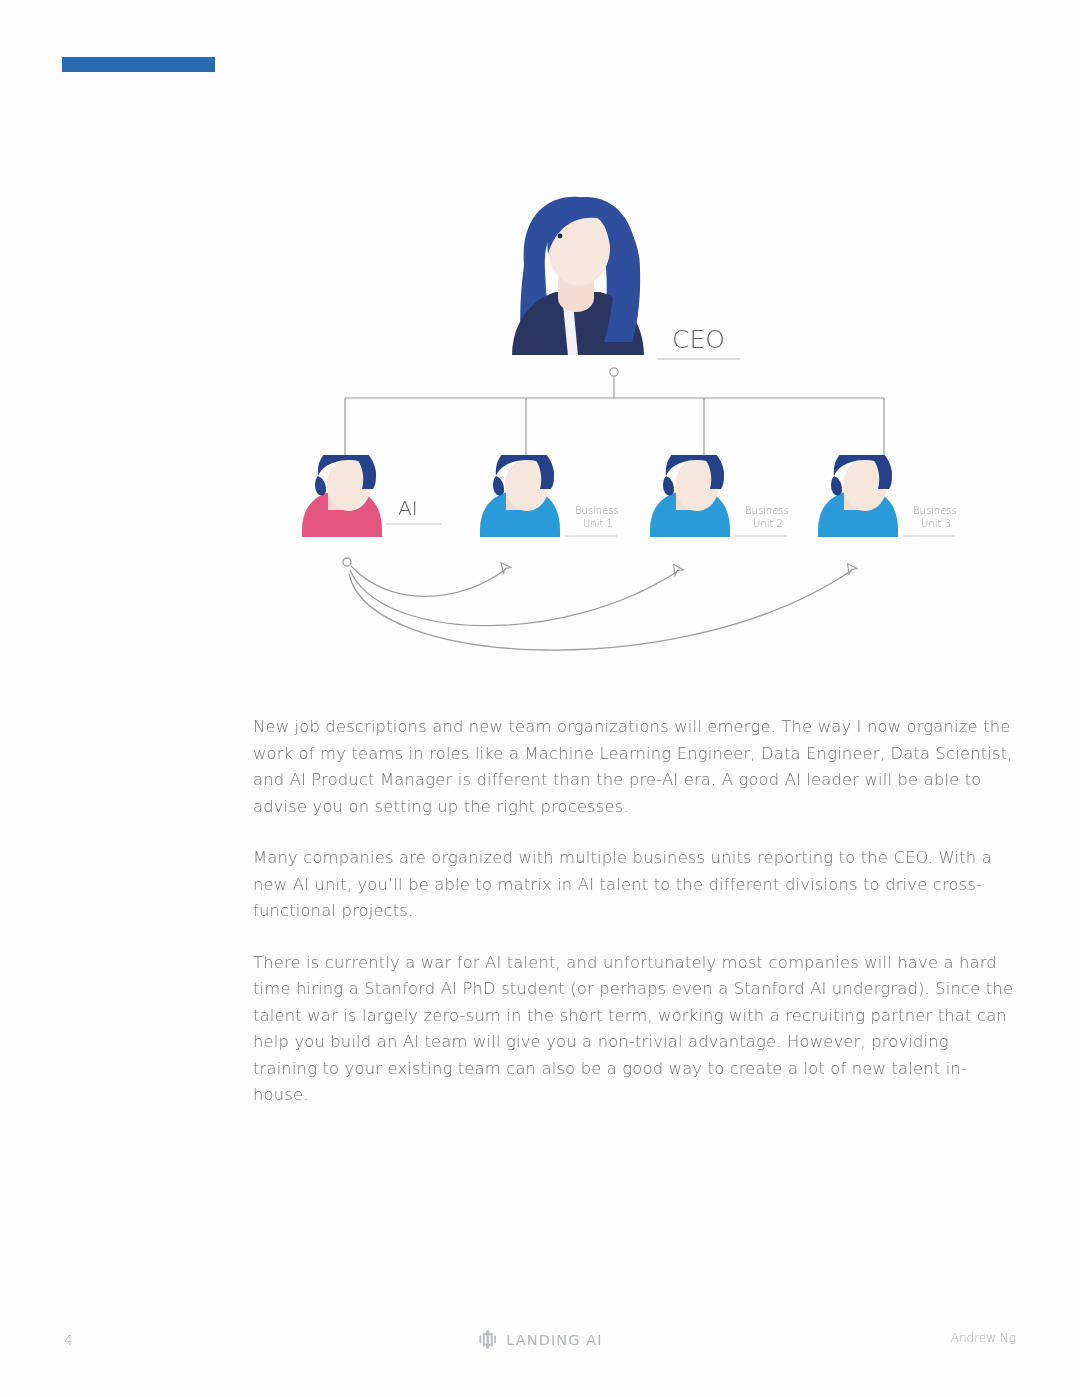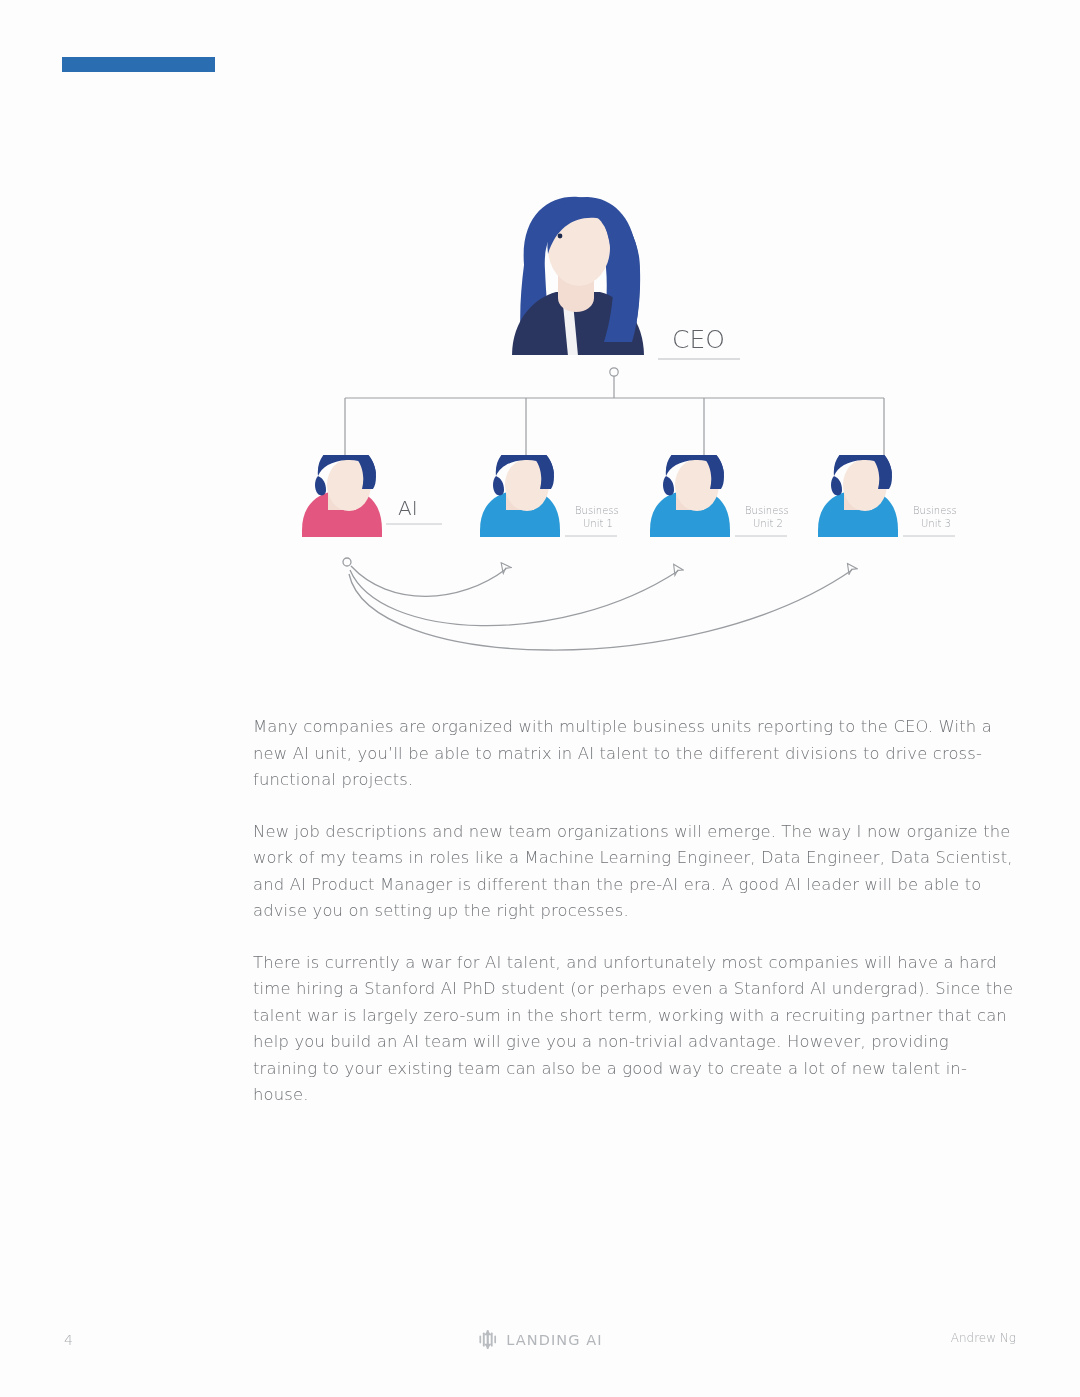--- a/index.html
+++ b/index.html
@@ -233,22 +233,22 @@
       <g fill="none" stroke="#9a9da1" stroke-width="1.3">
         <circle cx="347" cy="392" r="4" fill="#fdfdfd"></circle>
         <path d="M351 396 C390 438 460 434 506 399" marker-end="url(#ah)"></path>
         <path d="M350 400 C380 470 560 478 678 401" marker-end="url(#ah)"></path>
         <path d="M349 404 C370 500 690 512 852 400" marker-end="url(#ah)"></path>
       </g>
     </svg>
   </div>
 
   <div class="body-copy">
+    <p>New job descriptions and new team organizations will emerge. The way I now organize the work of my teams in roles like a Machine Learning Engineer, Data Engineer, Data Scientist, and AI Product Manager is different than the pre-AI era. A good AI leader will be able to advise you on setting up the right processes.</p>
     <p>Many companies are organized with multiple business units reporting to the CEO. With a new AI unit, you’ll be able to matrix in AI talent to the different divisions to drive cross-functional projects.</p>
-    <p>New job descriptions and new team organizations will emerge. The way I now organize the work of my teams in roles like a Machine Learning Engineer, Data Engineer, Data Scientist, and AI Product Manager is different than the pre-AI era. A good AI leader will be able to advise you on setting up the right processes.</p>
     <p>There is currently a war for AI talent, and unfortunately most companies will have a hard time hiring a Stanford AI PhD student (or perhaps even a Stanford AI undergrad). Since the talent war is largely zero-sum in the short term, working with a recruiting partner that can help you build an AI team will give you a non-trivial advantage. However, providing training to your existing team can also be a good way to create a lot of new talent in-house.</p>
   </div>
 
   <div class="footer">
     <div class="page-number">4</div>
 
     <div class="brand">
       <svg class="brand-mark" width="21" height="21" viewBox="0 0 21 21">
         <g fill="#b8bbbf">
           <rect x="9.4" y="1" width="2.2" height="19" rx="1"></rect>

